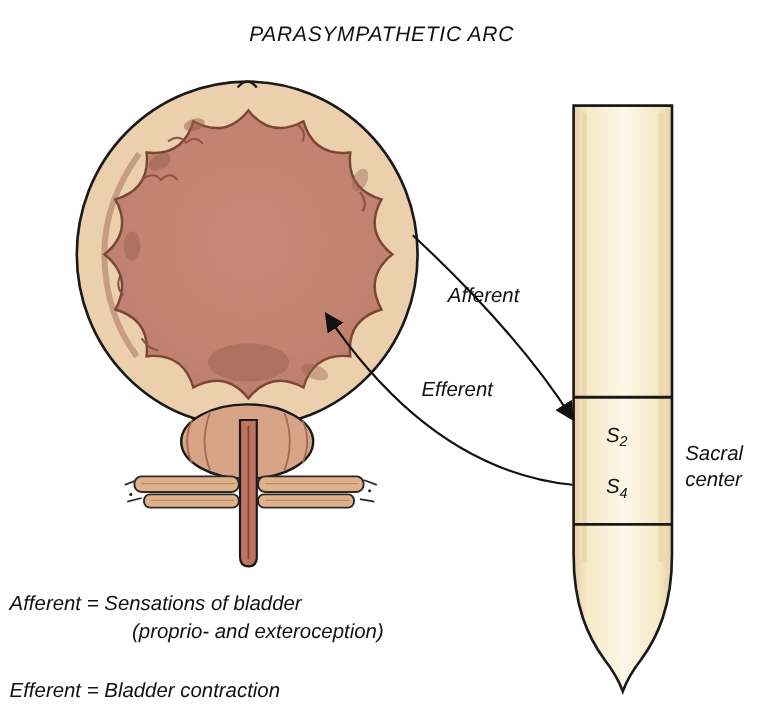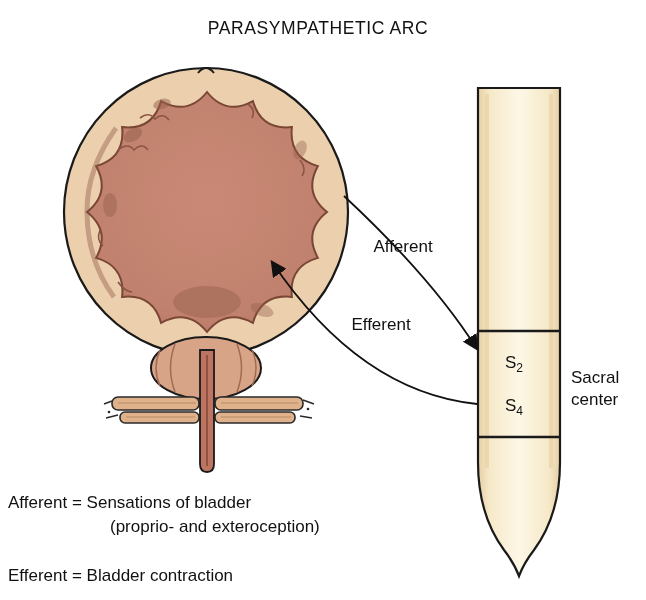--- a/index.html
+++ b/index.html
@@ -2,20 +2,21 @@
 <html><head>
 <meta charset="utf-8">
 <style>
   html,body{margin:0;padding:0;background:#ffffff;}
   .canvas{
     position:relative;
     width:646px;height:591px;
     background:#ffffff;
     font-family:"Liberation Sans", sans-serif;
     overflow:hidden;
+    font-style:italic;
   }
   svg{display:block;}
   text{
     font-family:"Liberation Sans", sans-serif;
     fill:#111111;
   }
   .title-text{font-size:17.5px;letter-spacing:.6px;}
   .label-text{font-size:17px;}
   .segment-text{font-size:17px;}
   .segment-sub{font-size:12px;}

